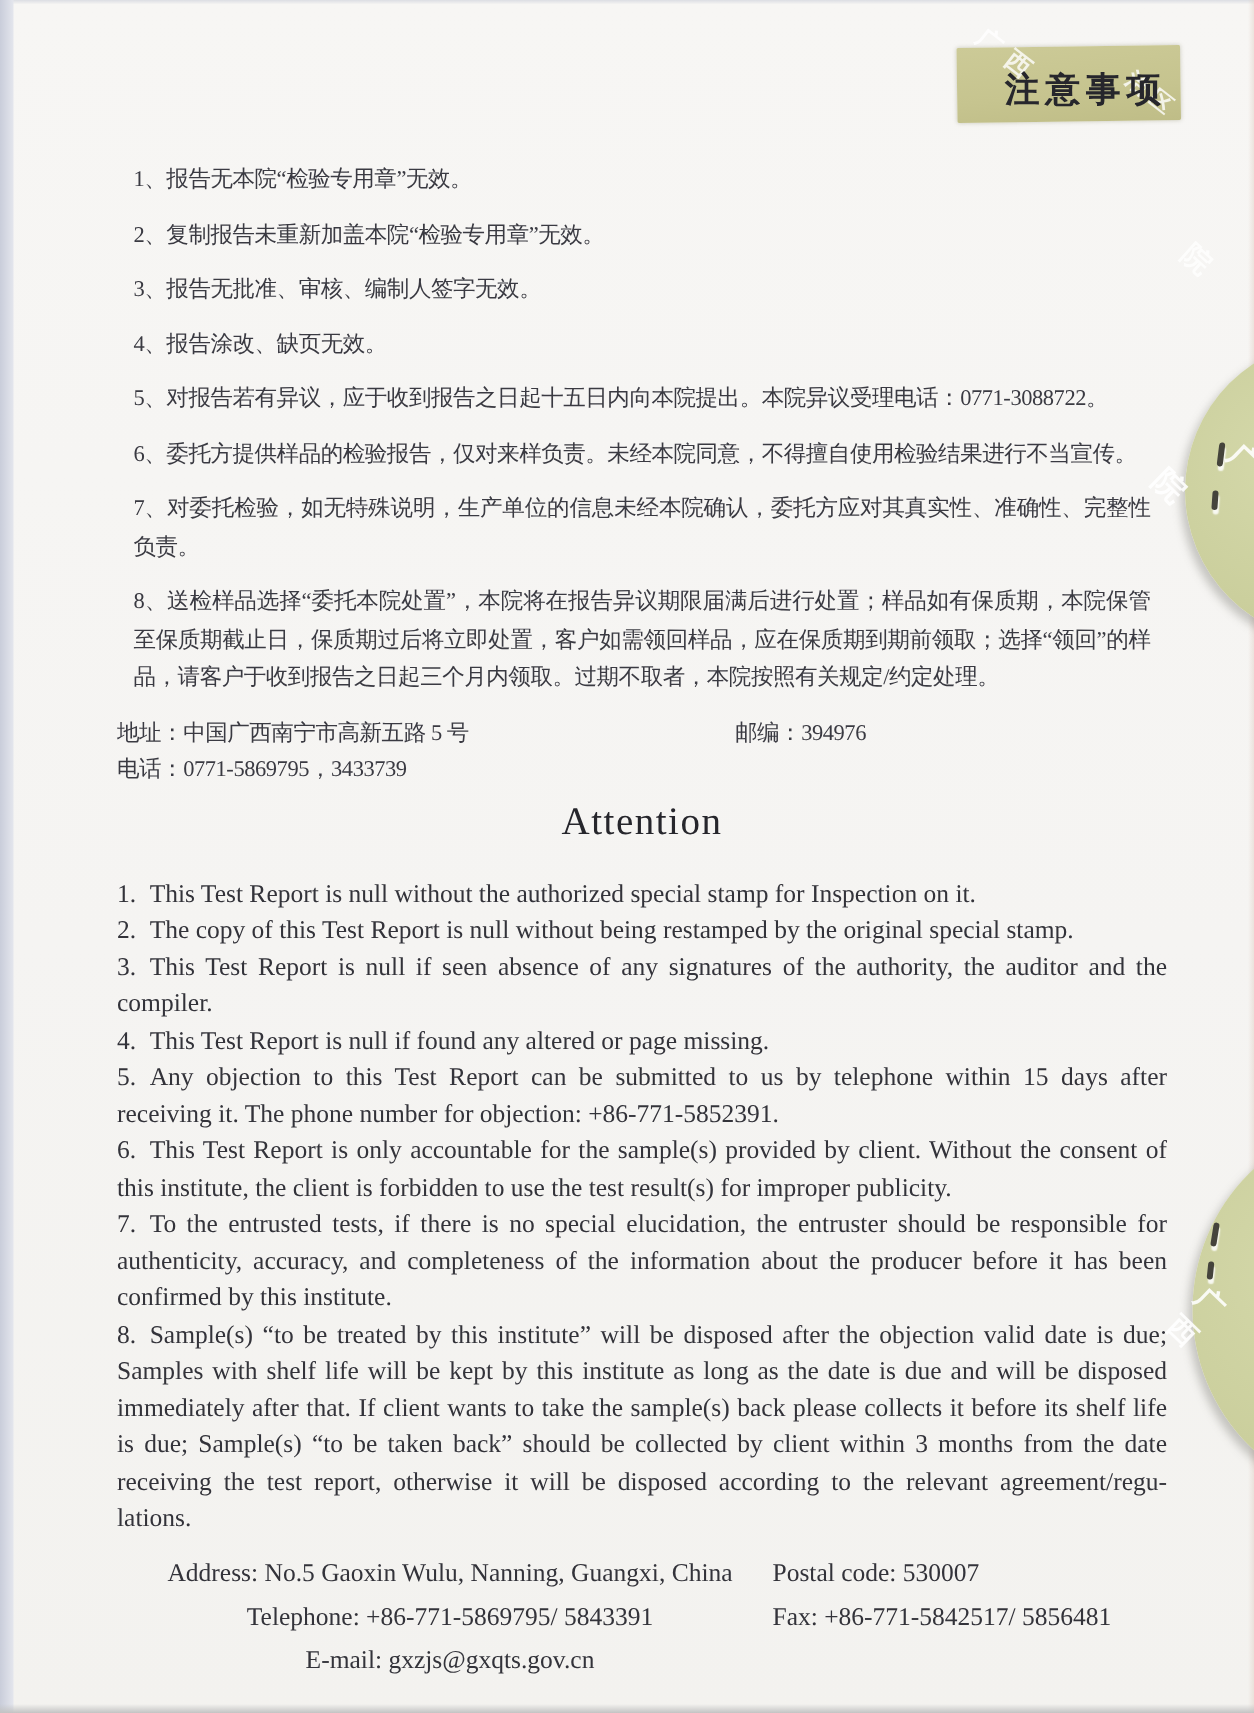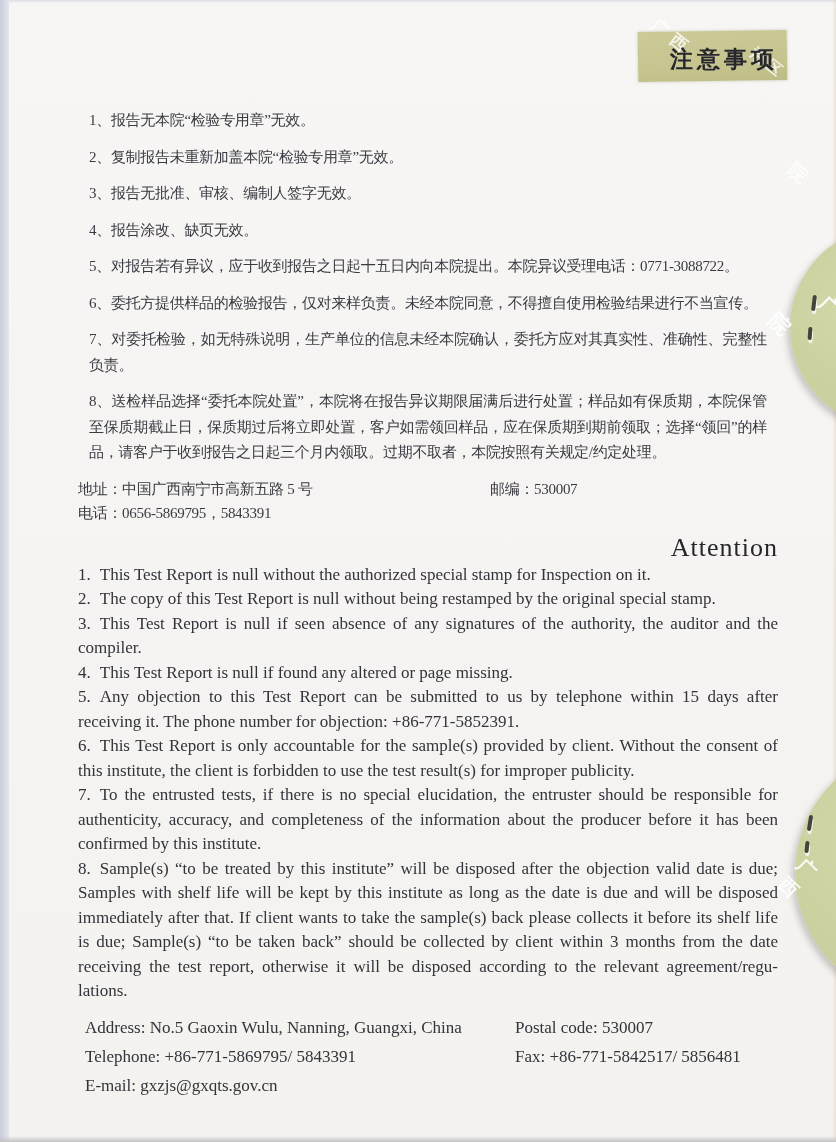--- a/index.html
+++ b/index.html
@@ -54,28 +54,28 @@
   .content { position:absolute; left:78px; top:0; width:700px; }
   .cn-title { margin:44px 0 0; font-size:23px; font-weight:bold; text-align:right;
               letter-spacing:4px; color:#26262c; }
   .cn-list  { margin-top:33px; }
   .cn-item  { margin:11px; font-size:15px; letter-spacing:-0.3px; line-height:25.5px;
               text-align:justify; color:#3a3a42; }
   .contact-row { display:flex; }
   .cn-contact .contact-row { font-size:15px; letter-spacing:-0.3px; line-height:24px; color:#3a3a42; }
   .cn-contact .c-left { width:412px; }
   .c-right { flex:1; }
-  .en-title { margin:8px 0 0; font-size:26px; font-weight:normal; text-align:right;
+  .en-title { margin:8px 0 0; font-size:26px; font-weight:normal; text-align:center;
               letter-spacing:1px; color:#26262c; }
-  .en-list  { }
+  .en-list  { margin-top:21px; }
   .en-item  { margin:0; font-size:17px; line-height:24.5px; text-align:justify; color:#33333a; }
   .en-item .num { padding-right:9px; }
   .en-contact { margin-top:9px; }
   .en-contact .contact-row { font-size:17px; line-height:29px; padding-left:7px; color:#33333a; }
-  .en-contact .c-left { width:430px; }
+  .en-contact .c-left { width:430px;text-align:center; }
 </style>
 </head>
 <body>
 
 <div class="screen">
 
   <div class="edge-top"></div>
   <div class="edge-left"></div>
   <div class="edge-right"></div>
 
@@ -116,25 +116,25 @@
 
         <p class="cn-item"><span class="num">7、</span><span>对委托检验，如无特殊说明，生产单位的信息未经本院确认，委托方应对其真实性、准确性、完整性负责。</span></p>
 
         <p class="cn-item"><span class="num">8、</span><span>送检样品选择“委托本院处置”，本院将在报告异议期限届满后进行处置；样品如有保质期，本院保管至保质期截止日，保质期过后将立即处置，客户如需领回样品，应在保质期到期前领取；选择“领回”的样品，请客户于收到报告之日起三个月内领取。过期不取者，本院按照有关规定/约定处理。</span></p>
       </div>
 
     <div class="contact cn-contact">
 
         <div class="contact-row">
           <span class="c-left">地址：中国广西南宁市高新五路 5 号</span>
-          <span class="c-right">邮编：530007</span>
+          <span class="c-right">邮编：394976</span>
         </div>
 
         <div class="contact-row">
-          <span class="c-left">电话：0656-5869795，5843391</span>
+          <span class="c-left">电话：0771-5869795，3433739</span>
         </div>
 
       </div>
 
     <h2 class="en-title">Attention</h2>
 
     <div class="en-list">
 
         <p class="en-item"><span class="num">1.</span><span>This Test Report is null without the authorized special stamp for Inspection on it.</span></p>
 

